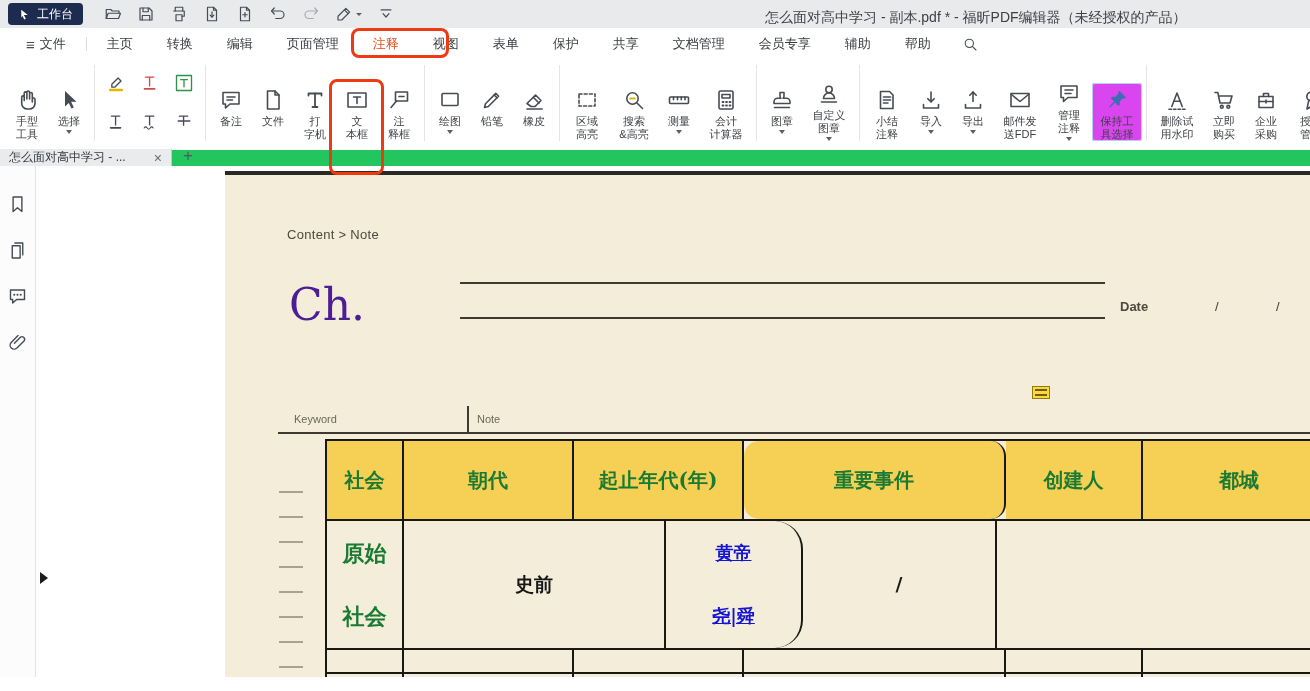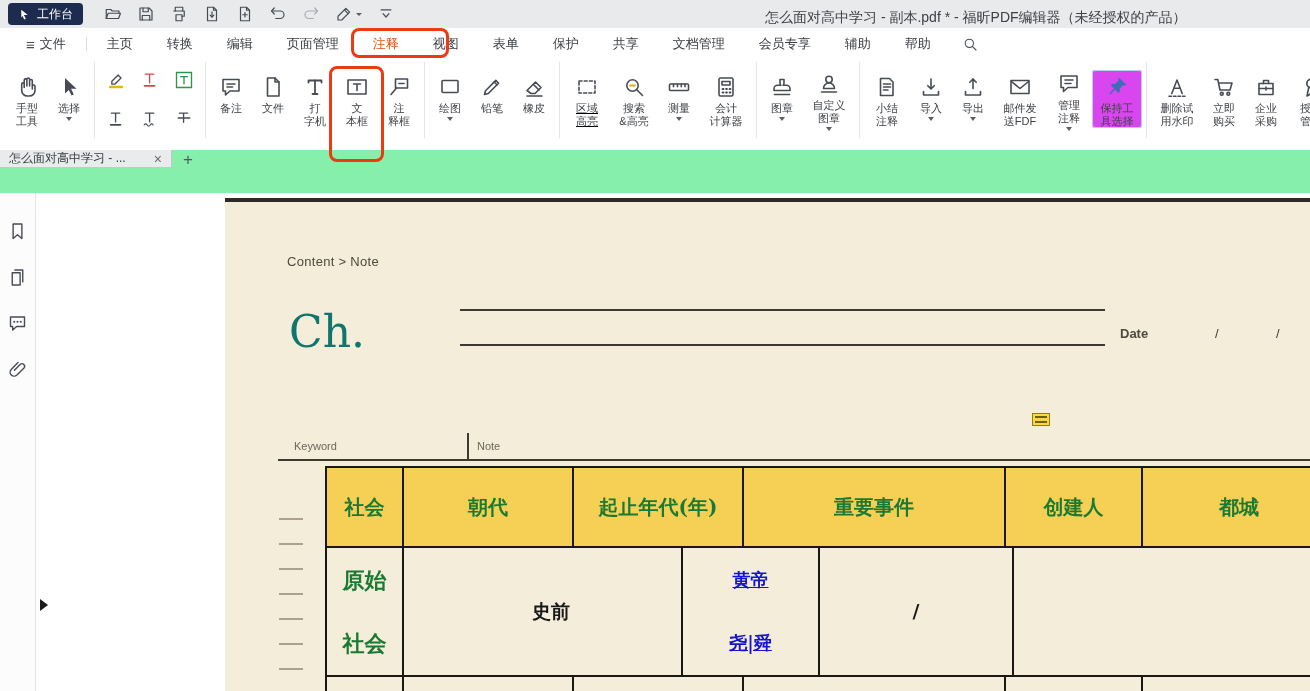--- a/index.html
+++ b/index.html
@@ -19,49 +19,49 @@
 
 .menubar{height:32px;background:#fff;display:flex;align-items:center;padding:0 10px;gap:2px}
 .menu-item{position:relative;padding:0 16px;font-size:13px;color:#393c41;height:32px;display:flex;align-items:center;gap:5px;white-space:nowrap}
 .menu-item.active{color:var(--menu_active)}
 .menu-item .hamb{font-size:15px;color:#4a4d52}
 .menu-div{width:1px;height:14px;background:#d8d9db;margin:0 2px}
 .menu-search{margin-left:8px;width:26px;height:26px;display:flex;align-items:center;justify-content:center}
 .menu-item.annotated::after{content:"";position:absolute;left:-6px;right:-34px;top:0;bottom:2px;border:3px solid var(--annot);border-radius:8px;pointer-events:none;z-index:40}
 
 
-.ribbon{height:90px;background:#fff;display:flex;align-items:center;padding:4px 0 16px 6px;white-space:nowrap;overflow:visible}
+.ribbon{height:90px;background:#fff;display:flex;align-items:flex-end;padding:4px 0 9px 6px;white-space:nowrap;overflow:visible}
 .rb-btn{position:relative;width:42px;min-height:58px;flex:none;display:flex;flex-direction:column;align-items:center;padding-top:2px;border-radius:3px}
 .rb-btn.selected{background:#d946ef;box-shadow:inset 0 0 0 1px #b8cfec}
 .rb-ic{height:30px;display:flex;align-items:center;justify-content:center}
 .rb-label{font-size:11px;line-height:13px;color:#3d4045;text-align:center}
 .rb-caret{width:0;height:0;border-left:3.5px solid transparent;border-right:3.5px solid transparent;border-top:4px solid #5a5f66;margin-top:2px}
 .rb-sep{width:1px;height:76px;background:#e4e5e7;margin:2px 4px 0;flex:none}
 .rb-grid{display:grid;grid-template-columns:repeat(3,34px);grid-auto-rows:39px;flex:none}
 .rb-gcell{display:flex;align-items:center;justify-content:center;border-radius:3px}
 .rb-btn.annotated::after{content:"";position:absolute;left:-7px;right:-6px;top:-4px;bottom:-34px;border:3px solid var(--annot);border-radius:8px;pointer-events:none;z-index:40}
 
 
-.tabbar{height:43px;background:#86efac;display:flex;align-items:flex-start;position:relative;z-index:1}
+.tabbar{height:16px;background:#22c55e;display:flex;align-items:flex-end;position:relative;z-index:1}
 .tab{width:172px;background:#e9ebed;border-right:1px solid #c5c7ca;display:flex;align-items:center;padding:0 9px;font-size:12px;color:#36393d;flex:none}
 .tab-label{overflow:hidden;white-space:nowrap}
 .tab-close{margin-left:auto;font-size:14px;color:#6a6d71;padding-left:6px}
 .tab-new{width:32px;display:flex;align-items:center;justify-content:center;font-size:17px;color:#55585c}
 
 
 .workarea{position:relative;height:511px;display:flex}
 .sidebar{width:36px;background:#fcfcfd;border-right:1px solid #e4e5e7;display:flex;flex-direction:column;align-items:center;padding-top:26px;gap:22px;flex:none}
 .sb-btn{width:24px;height:24px;display:flex;align-items:center;justify-content:center}
 .canvas{position:relative;flex:1;background:#fff;overflow:hidden}
 .panel-toggle{position:absolute;left:4px;top:406px;width:0;height:0;border-top:6px solid transparent;border-bottom:6px solid transparent;border-left:8px solid #1b1b1b;z-index:5}
 
 
 .page{position:absolute;left:189px;top:5px;width:1085px;height:506px;background:var(--page_bg);border-top:4px solid #2c2a26;overflow:hidden;font-family:"DejaVu Serif","Liberation Serif",serif}
 .doc-breadcrumb{position:absolute;left:62px;top:52px;font-size:13px;color:#4e483d;font-family:"Liberation Sans",sans-serif;letter-spacing:.3px}
-.doc-ch{position:absolute;left:64px;top:104px;font-size:44px;color:#0f766e}
+.doc-ch{position:absolute;left:64px;top:104px;font-size:44px;color:#4c1d95}
 .doc-line{position:absolute;left:235px;width:645px;height:2px;background:#3e3a32}
 .l1{top:107px}.l2{top:142px}
 .doc-date{position:absolute;left:895px;top:124px;font-size:13px;color:#4e483d;font-weight:600;font-family:"Liberation Sans",sans-serif}
 .doc-slash{position:absolute;top:124px;font-size:13px;color:#3e3a32;font-family:"Liberation Sans",sans-serif}
 .s1{left:990px}.s2{left:1051px}
 .doc-title{position:absolute;left:280px;top:146px;width:620px;text-align:center;font-size:60px;line-height:62px;font-weight:700;color:var(--navy);letter-spacing:6px}
 .note-glyph{position:absolute;left:807px;top:211px;width:18px;height:13px;background:#ffd83d;border:1px solid #8f7c12;display:flex;flex-direction:column;justify-content:space-evenly;padding:0 2px}
 .note-glyph i{display:block;height:2px;background:#6e5e0d}
 .kw-label,.nt-label{position:absolute;top:238px;font-size:11px;color:#6d6759;font-family:"Liberation Sans",sans-serif}
 .kw-label{left:69px}.nt-label{left:252px}
@@ -385,21 +385,21 @@
             <path d="M5 15.5l8.5-8.5 5.5 5.5-6 6H9z"></path>
             <path d="M11.5 9.5l5.5 5.5"></path>
             <path d="M5 21h15"></path>
           </svg>
         </div>
         <div class="rb-label">
           <div>橡皮</div>
         </div>
       </div>
       <div class="rb-sep"></div>
-      <div class="rb-btn" style="width: 46px; text-decoration: underline;">
+      <div class="rb-btn" style="width: 46px;">
         <div class="rb-ic">
           <svg width="24" height="24" viewBox="0 0 24 24" fill="none" stroke="#474c54" stroke-width="1.6" stroke-linecap="round" stroke-linejoin="round">
             <rect x="4" y="6" width="16" height="12" stroke-dasharray="3 2.2"></rect>
           </svg>
         </div>
         <div class="rb-label">
           <div>区域</div>
           <div>高亮</div>
         </div>
       </div>
@@ -654,33 +654,33 @@
           </div>
         <div class="kw-label">Keyword</div>
         <div class="nt-label">Note</div>
         <div class="kw-divider"></div>
         <div class="kw-rule"></div>
         <div class="note-table">
             <div class="t-row head">
               <div class="t-cell" style="width: 77px;">社会</div>
               <div class="t-cell" style="width: 170px;">朝代</div>
               <div class="t-cell" style="width: 170px;">起止年代(年)</div>
-              <div class="t-cell" style="width: 262px;">重要事件</div>
+              <div class="t-cell" style="width: 262px; border-radius: 15px;">重要事件</div>
               <div class="t-cell" style="width: 137px;">创建人</div>
               <div class="t-cell" style="width: 194px;">都城</div>
             </div>
             <div class="t-row r0">
               <div class="t-cell cl-green" style="width: 77px;">
                 <div class="t-line">原始</div>
                 <div class="t-line">社会</div>
               </div>
-              <div class="t-cell cl-plain" style="width: 262px; margin-left: 17px;">
+              <div class="t-cell cl-plain" style="width: 262px;">
                 <div class="t-line">史前</div>
               </div>
-              <div class="t-cell cl-link" style="width: 137px;">
+              <div class="t-cell cl-link" style="width: 137px; border-radius: 28px;">
                 <div class="t-line">黄帝</div>
                 <div class="t-line">尧|舜</div>
               </div>
               <div class="t-cell cl-plain" style="width: 194px;">
                 <div class="t-line">/</div>
               </div>
             </div>
             <div class="t-row e0">
               <div class="t-cell" style="width: 77px;"></div>
               <div class="t-cell" style="width: 170px;"></div>

